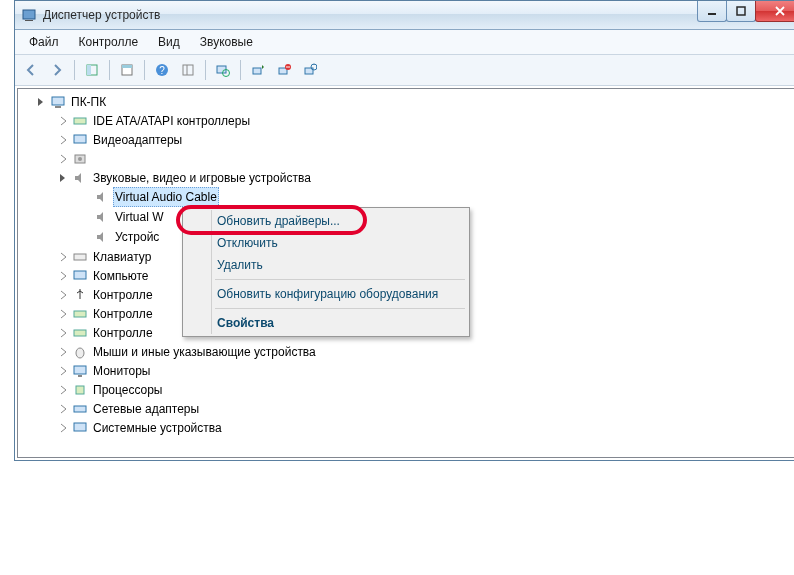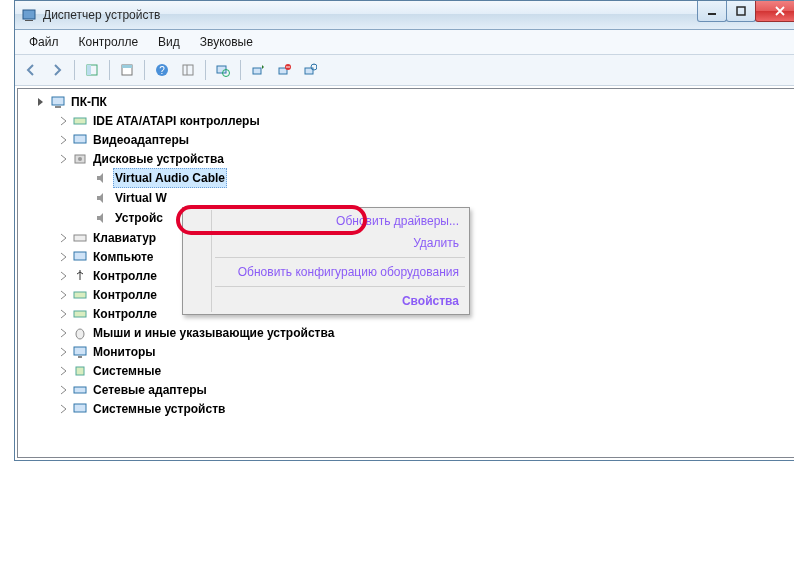--- a/index.html
+++ b/index.html
@@ -19,26 +19,26 @@
   .tool-sep{width:1px;height:20px;background:#b8c6d4;margin:0 3px;}
   .tool-btn{width:22px;height:22px;display:flex;align-items:center;justify-content:center;border:1px solid transparent;border-radius:2px;}
   .content{flex:1;background:#fff;border:1px solid #828790;margin:2px;overflow:auto;padding:4px 0;}
   ul.tree{list-style:none;margin:0;padding-left:18px;}
   ul.tree ul{list-style:none;margin:0;padding-left:22px;}
   li.node{line-height:18px;white-space:nowrap;}
   .node-row{display:inline-flex;align-items:center;height:18px;}
   .expander{width:12px;height:12px;display:inline-flex;align-items:center;justify-content:center;margin-right:2px;}
   .expander.empty{visibility:hidden;}
   .node-icon{width:16px;height:16px;display:inline-flex;align-items:center;justify-content:center;margin-right:3px;}
-  .node-label{padding:0 2px;font-weight:bold;}
+  .node-label{padding:0 2px;}
   .node-label.selected{background:#cde8ff;border:1px dotted #6a9fd8;padding:0 1px;}
   
   .context-menu{position:absolute;left:167px;top:206px;width:282px;background:#f0f0f0;border:1px solid #979797;box-shadow:2px 3px 4px rgba(0,0,0,.25);padding:2px;font-size:12px;}
   .ctx-gutter{position:absolute;left:2px;top:2px;bottom:2px;width:26px;background:#f0f0f0;border-right:1px solid #d0d0d0;}
-  .ctx-item{position:relative;padding:4px 8px 4px 32px;color:#8b5cf6;text-align:right;}
+  .ctx-item{position:relative;padding:4px 8px 4px 32px;color:#0c4a6e;}
   .ctx-item.bold{font-weight:bold;}
   .ctx-sep{height:1px;margin:3px 2px 3px 30px;background:#d0d0d0;}
   
   .annotation{position:absolute;border:4px solid #e2002d;border-radius:16px;pointer-events:none;}
 </style>
 </head>
 <body>
 
 <div class="window">
 
@@ -193,23 +193,35 @@
                   <svg width="10" height="10">
                     <path d="M2 1 L7 5 L2 9" fill="none" stroke="#888"></path>
                   </svg>
                 </span>
                 <span class="node-icon">
                   <svg width="16" height="16">
                     <rect x="3" y="4" width="10" height="8" fill="#ddd" stroke="#888"></rect>
                     <circle cx="8" cy="8" r="2" fill="#999"></circle>
                   </svg>
                 </span>
-                <span class="node-label">Дисковые устройства</span>
               </span></li>
           <li class="node">
+            <span class="node-row">
+                <span class="expander">
+                  <svg width="10" height="10">
+                    <path d="M1 1 L6 5 L1 9 Z" fill="#595959"></path>
+                  </svg>
+                </span>
+                <span class="node-icon">
+                  <svg width="16" height="16">
+                    <path d="M3 6 h3 l3 -3 v10 l-3 -3 h-3 z" fill="#999"></path>
+                  </svg>
+                </span>
+                <span class="node-label">Звуковые, видео и игровые устройства</span>
+              </span>
             <ul>
               <li class="node"><span class="node-row">
                     <span class="expander empty"></span>
                     <span class="node-icon">
                       <svg width="16" height="16">
                         <path d="M3 6 h3 l3 -3 v10 l-3 -3 h-3 z" fill="#999"></path>
                       </svg>
                     </span>
                     <span class="node-label selected">Virtual Audio Cable</span>
                   </span></li>
@@ -329,21 +341,21 @@
                 <span class="expander">
                   <svg width="10" height="10">
                     <path d="M2 1 L7 5 L2 9" fill="none" stroke="#888"></path>
                   </svg>
                 </span>
                 <span class="node-icon">
                   <svg width="16" height="16">
                     <rect x="4" y="4" width="8" height="8" fill="#d9edc0" stroke="#5a9"></rect>
                   </svg>
                 </span>
-                <span class="node-label">Системные</span>
+                <span class="node-label">Процессоры</span>
               </span></li>
           <li class="node"><span class="node-row">
                 <span class="expander">
                   <svg width="10" height="10">
                     <path d="M2 1 L7 5 L2 9" fill="none" stroke="#888"></path>
                   </svg>
                 </span>
                 <span class="node-icon">
                   <svg width="16" height="16">
                     <rect x="2" y="5" width="12" height="6" fill="#cfe3f7" stroke="#37a"></rect>
@@ -355,30 +367,31 @@
                 <span class="expander">
                   <svg width="10" height="10">
                     <path d="M2 1 L7 5 L2 9" fill="none" stroke="#888"></path>
                   </svg>
                 </span>
                 <span class="node-icon">
                   <svg width="16" height="16">
                     <rect x="2" y="3" width="12" height="8" fill="#cfe3f7" stroke="#37a"></rect>
                   </svg>
                 </span>
-                <span class="node-label">Системные устройств</span>
+                <span class="node-label">Системные устройства</span>
               </span></li>
         </ul>
       </li>
     </ul>
   </div>
 
   <div class="context-menu">
     <div class="ctx-gutter"></div>
     <div class="ctx-item">Обновить драйверы...</div>
+    <div class="ctx-item">Отключить</div>
     <div class="ctx-item">Удалить</div>
     <div class="ctx-sep"></div>
     <div class="ctx-item">Обновить конфигурацию оборудования</div>
     <div class="ctx-sep"></div>
     <div class="ctx-item bold">Свойства</div>
   </div>
 
   <div class="annotation" style="left:161px;top:204px;width:183px;height:22px;"></div>
 
 </div>

